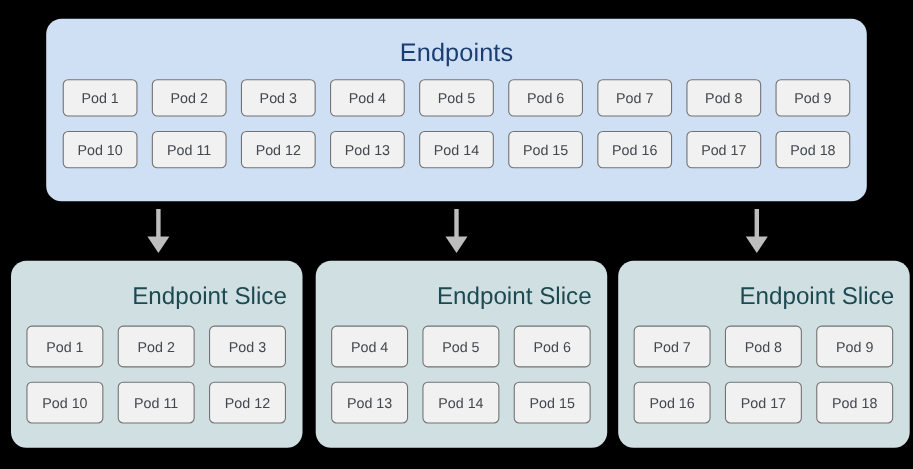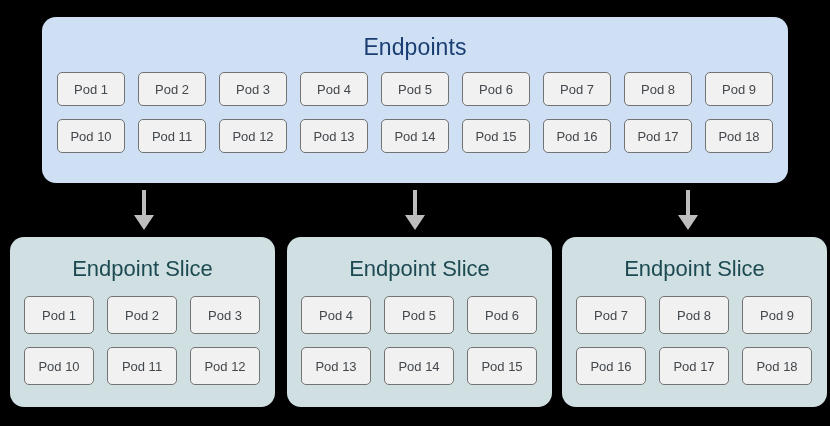--- a/index.html
+++ b/index.html
@@ -110,20 +110,21 @@
   .slice-title {
     position: absolute;
     left: 0;
     top: 18px;
     width: 100%;
     text-align: center;
     font-size: 22px;
     color: #1d4a52;
     line-height: 27px;
     white-space: nowrap;
+    padding-left: 48px;
   }
   .slice-rows {
     position: absolute;
     left: 14px;
     top: 59px;
     width: 237px;
   }
   .slice-row {
     display: flex;
     gap: 13px;

